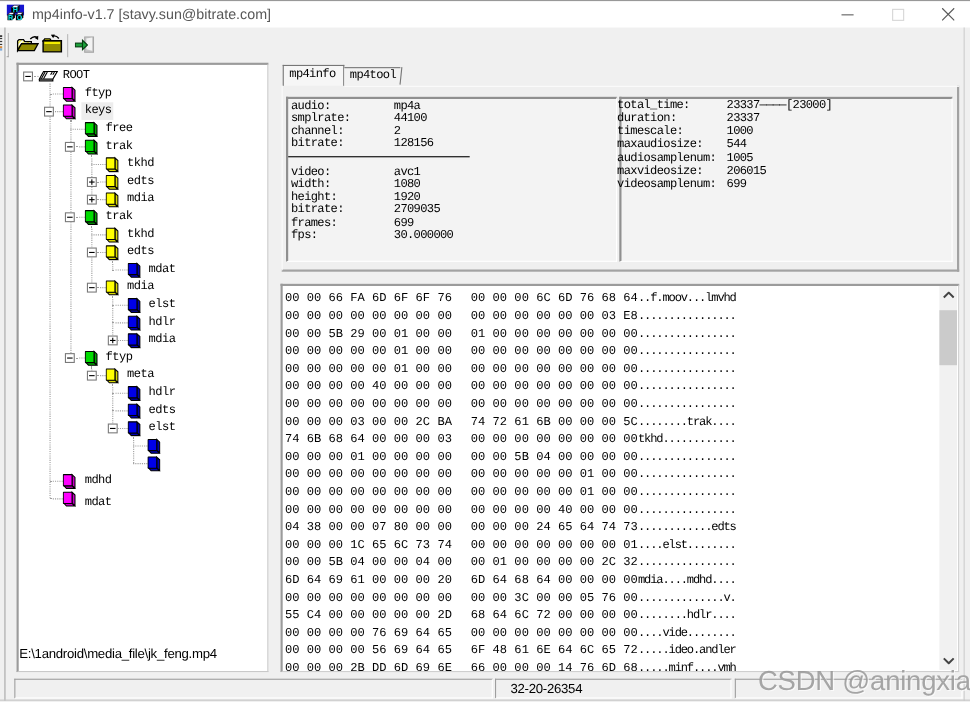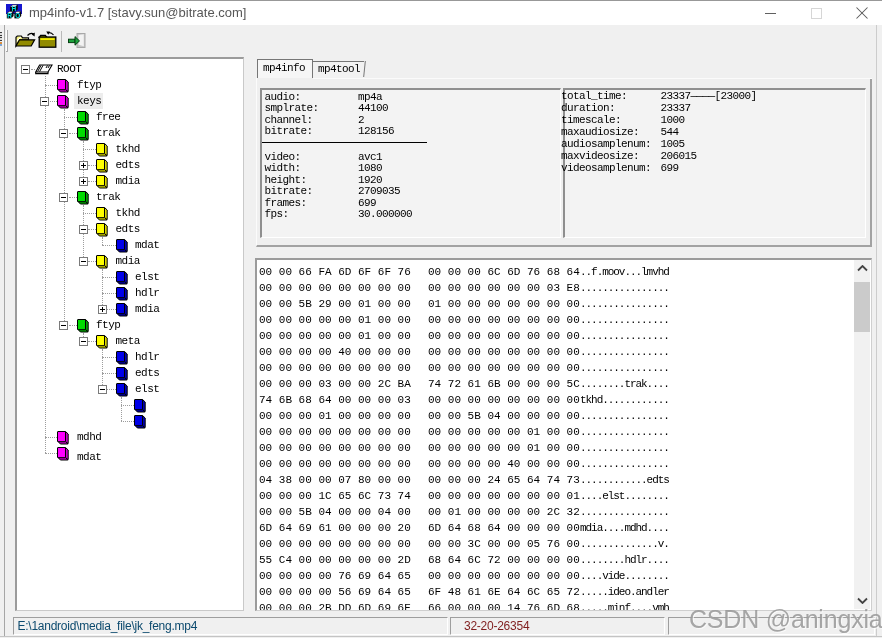--- a/index.html
+++ b/index.html
@@ -339,21 +339,21 @@
 <svg class="abs" style="left:856.5px;top:265px" width="11" height="7" viewBox="0 0 11 7">
   <polyline points="1,5.5 5.5,1 10,5.5" fill="none" stroke="#434343" stroke-width="1.8"></polyline>
 </svg>
 <svg class="abs" style="left:856.5px;top:597px" width="11" height="7" viewBox="0 0 11 7">
   <polyline points="1,1.5 5.5,6 10,1.5" fill="none" stroke="#434343" stroke-width="1.8"></polyline>
 </svg>
 <div class="abs" style="left:854px;top:282px;width:16px;height:50px;background:#cbcbcb"></div>
 
 <div class="abs" style="left:13px;top:617px;width:435px;height:18px;background:#f0f0f0;
   border-top:1px solid #9e9e9e;border-left:1px solid #9e9e9e;border-right:1px solid #fff;border-bottom:1px solid #fff"></div>
-<div class="abs" style="left:17.5px;top:620px;font-size:12px;letter-spacing:-0.25px;line-height:13px;color:#0c4a6e">E:\1android\media_file\jk_feng.mp4</div>
+<div class="abs" style="left:17.5px;top:588px;font-size:12px;letter-spacing:-0.25px;line-height:13px;color:#000000">E:\1android\media_file\jk_feng.mp4</div>
 <div class="abs" style="left:450px;top:617px;width:215px;height:18px;background:#f0f0f0;
   border-top:1px solid #9e9e9e;border-left:1px solid #9e9e9e;border-right:1px solid #fff;border-bottom:1px solid #fff"></div>
-<div class="abs" style="left:464px;top:620px;font-size:12px;letter-spacing:-0.25px;line-height:13px;color:#7f1d1d">32-20-26354</div>
+<div class="abs" style="left:464px;top:620px;font-size:12px;letter-spacing:-0.25px;line-height:13px;color:#000000">32-20-26354</div>
 <div class="abs" style="left:668px;top:617px;width:207px;height:18px;background:#f0f0f0;
   border-top:1px solid #9e9e9e;border-left:1px solid #9e9e9e;border-right:1px solid #fff;border-bottom:1px solid #fff"></div>
 
 <div class="abs" style="left:689px;top:610px;font-size:25px;line-height:19px;letter-spacing:-0.2px;color:rgba(150,150,150,0.85);
   text-shadow:1px 1px 0 rgba(255,255,255,0.65);white-space:pre">CSDN @aningxiaoxixi</div>
 
 </body></html>

